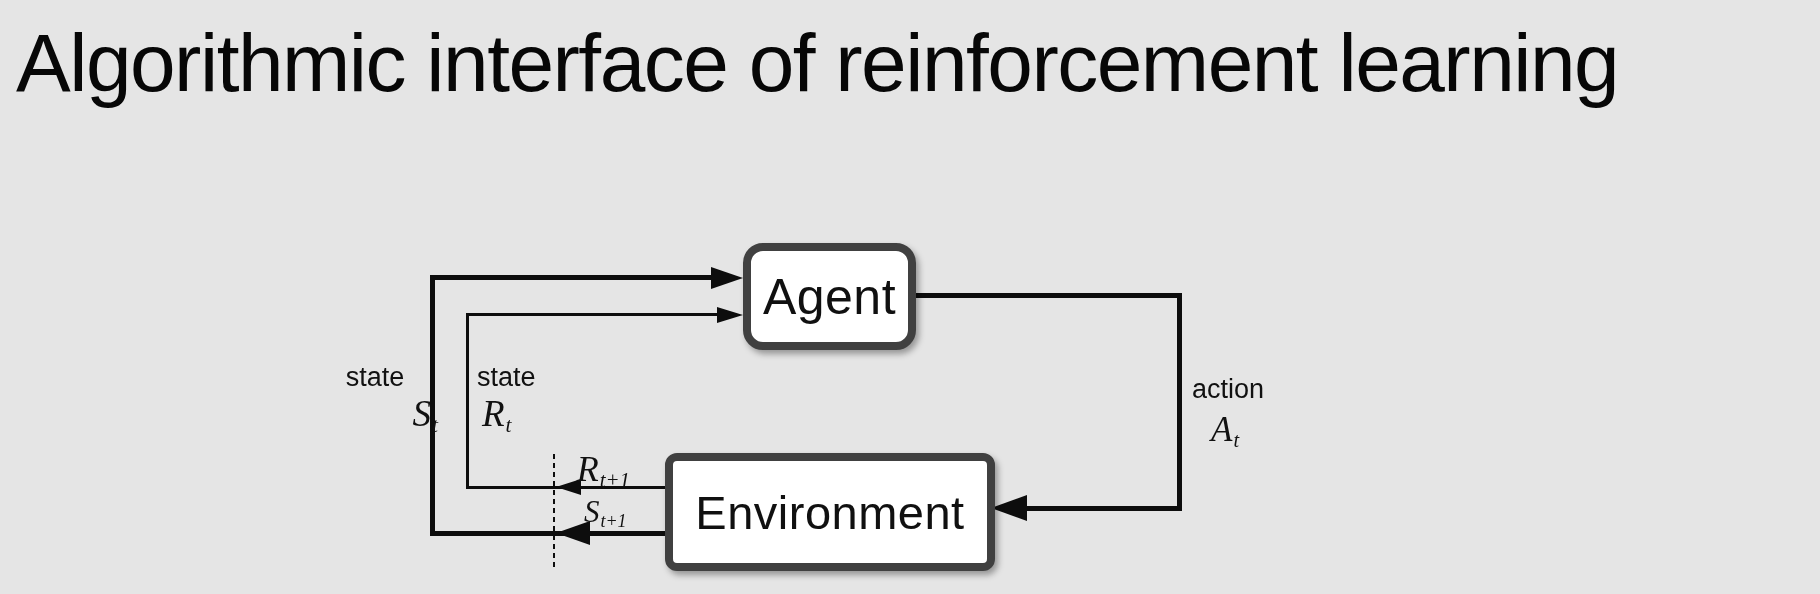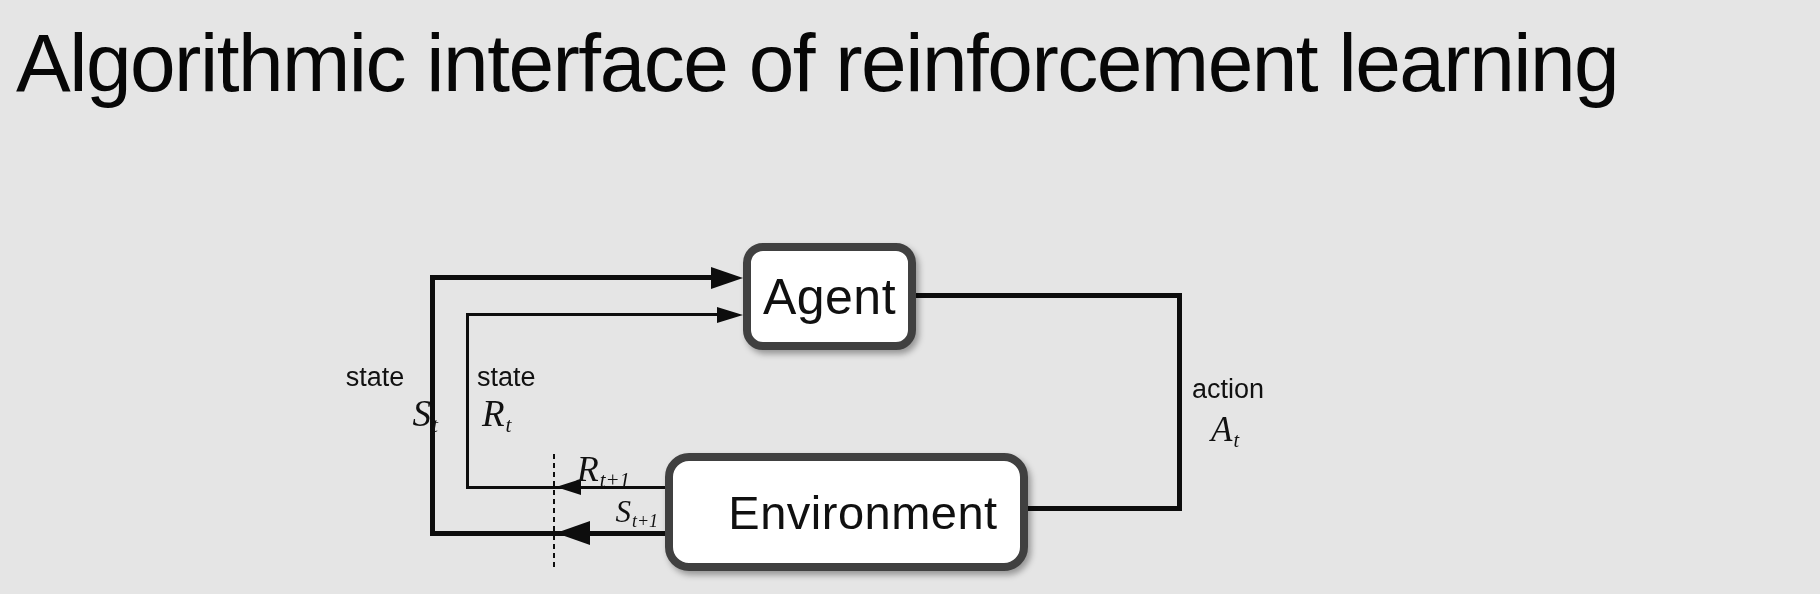--- a/index.html
+++ b/index.html
@@ -56,21 +56,21 @@
   .box {
     position: absolute;
     background: #ffffff;
     border: 8px solid #404040;
     display: flex;
     align-items: center;
     justify-content: center;
     box-shadow: 3px 4px 6px rgba(0,0,0,0.35);
   }
   .agent-box { left: 743px; top: 243px; width: 157px; height: 91px;  border-radius: 20px; }
-  .env-box   { left: 665px; top: 453px; width: 314px; height: 102px; border-radius: 24px; padding-left: 33px; }
+  .env-box   { left: 665px; top: 453px; width: 314px; height: 102px; border-radius: 12px; }
   .box-label { font-size: 50px; color: #101010; letter-spacing: 0.5px; }
   .env-box .box-label { font-size: 47px; }
   
   .word {
     position: absolute;
     font-size: 27px;
     color: #111111;
     white-space: nowrap;
   }
   .math {
@@ -85,21 +85,21 @@
     vertical-align: -0.28em;
     margin-left: 1px;
   }
   .lbl-state  { left: 328px; top: 362px; width: 94px; text-align: center; }
   .sym-state  { left: 368px; top: 392px; width: 70px; text-align: right; font-size: 37px; }
   .lbl-reward { left: 477px; top: 362px; }
   .sym-reward { left: 482px; top: 392px; font-size: 37px; }
   .lbl-action { left: 1192px; top: 374px; }
   .sym-action { left: 1211px; top: 410px; font-size: 35px; }
   .sym-next-reward { left: 556px; top: 448px; width: 74px; text-align: right; font-size: 36px; }
-  .sym-next-state  { left: 584px; top: 494px; width: 74px; text-align: right; font-size: 31px; }
+  .sym-next-state  { left: 584px; top: 494px; width: 74px; text-align: left; font-size: 31px; }
 </style>
 </head>
 <body>
 
 <div class="page">
 
   <h1 class="title">Algorithmic interface of reinforcement learning</h1>
 
   <div>
 

